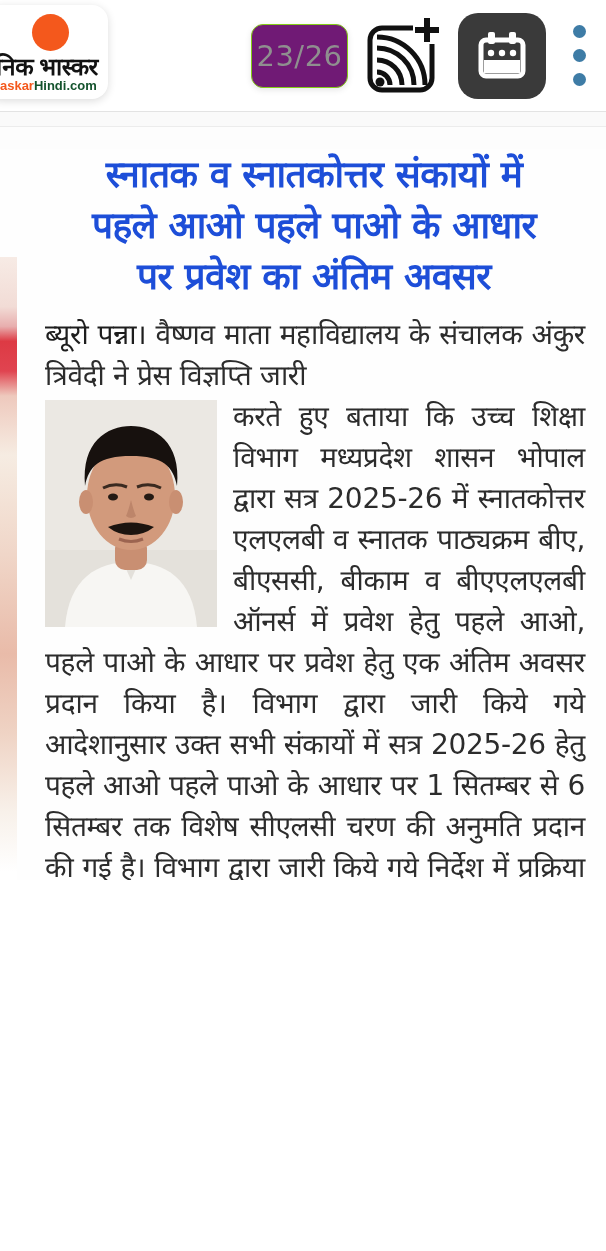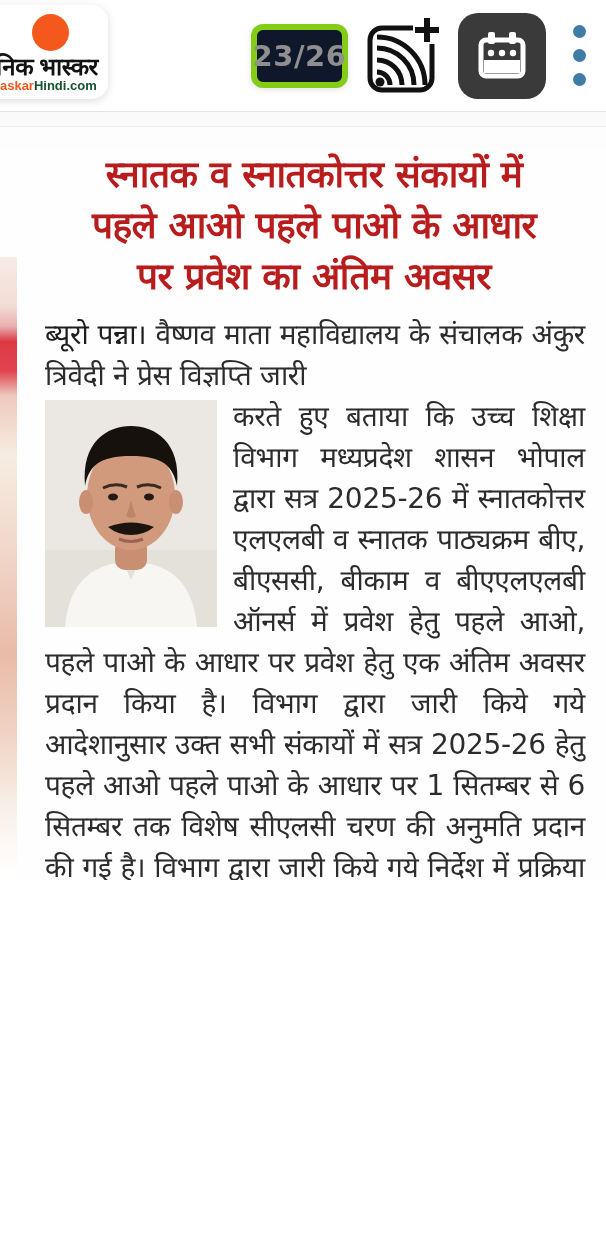--- a/index.html
+++ b/index.html
@@ -34,24 +34,24 @@
   .logo-domain {
     position:absolute; top:73px; left:6px; width:100%;
     font-size:13px; font-weight:bold; white-space:nowrap; text-align:left;
   }
   .logo-domain .accent { color:#f4581c; }
   .logo-domain .rest { color:#14532d; }
 
   .topbar-right { display:flex; align-items:center; gap:17px; padding-right:16px; }
 
   .page-badge {
-    width:97px; height:64px; background:#0f172a; border:6px solid #84cc16;
+    width:97px; height:64px; background:#701a75; border:1px solid #84cc16;
     border-radius:12px; box-shadow:0 2px 6px rgba(0,0,0,0.10);
     display:flex; align-items:center; justify-content:center;
-    font-size:29px; font-weight:700; color:#8f8f8f; letter-spacing:0.5px;
+    font-size:29px; font-weight:400; color:#8f8f8f; letter-spacing:0.5px;
   }
 
   .icon-btn { background:none; border:none; padding:0; cursor:pointer; display:block; line-height:0; }
 
   .cal-wrap {
     width:88px; height:86px; border-radius:20px; background:#3a3a3a;
     display:flex; align-items:center; justify-content:center;
   }
 
   .menu-btn {
@@ -77,21 +77,21 @@
   .left-strip .m2 { top:700px; width:12px; height:4px; }
   .left-strip .m3 { top:742px; width:9px;  height:4px; }
   .left-strip .m4 { top:782px; width:12px; height:4px; }
   .left-strip .m5 { top:822px; width:8px;  height:4px; }
   .left-strip .m6 { top:905px; width:11px; height:4px; }
 
   .clip { position:relative; margin-left:40px; width:548px; }
 
   .headline {
     margin-top:22px; text-align:center;
-    font-size:37px; line-height:51px; font-weight:bold; color:#b91c1c;
+    font-size:37px; line-height:51px; font-weight:bold; color:#1d4ed8;
     letter-spacing:-0.5px;
   }
 
   .bodytext {
     margin-top:12px; margin-left:5px; width:540px;
     font-size:28px; line-height:41px; color:#2c2c2c;
     text-align:justify; letter-spacing:-0.3px;
   }
   .bodytext p { margin:0; }
   .byline { font-weight:normal; color:#1d1d1d; }

